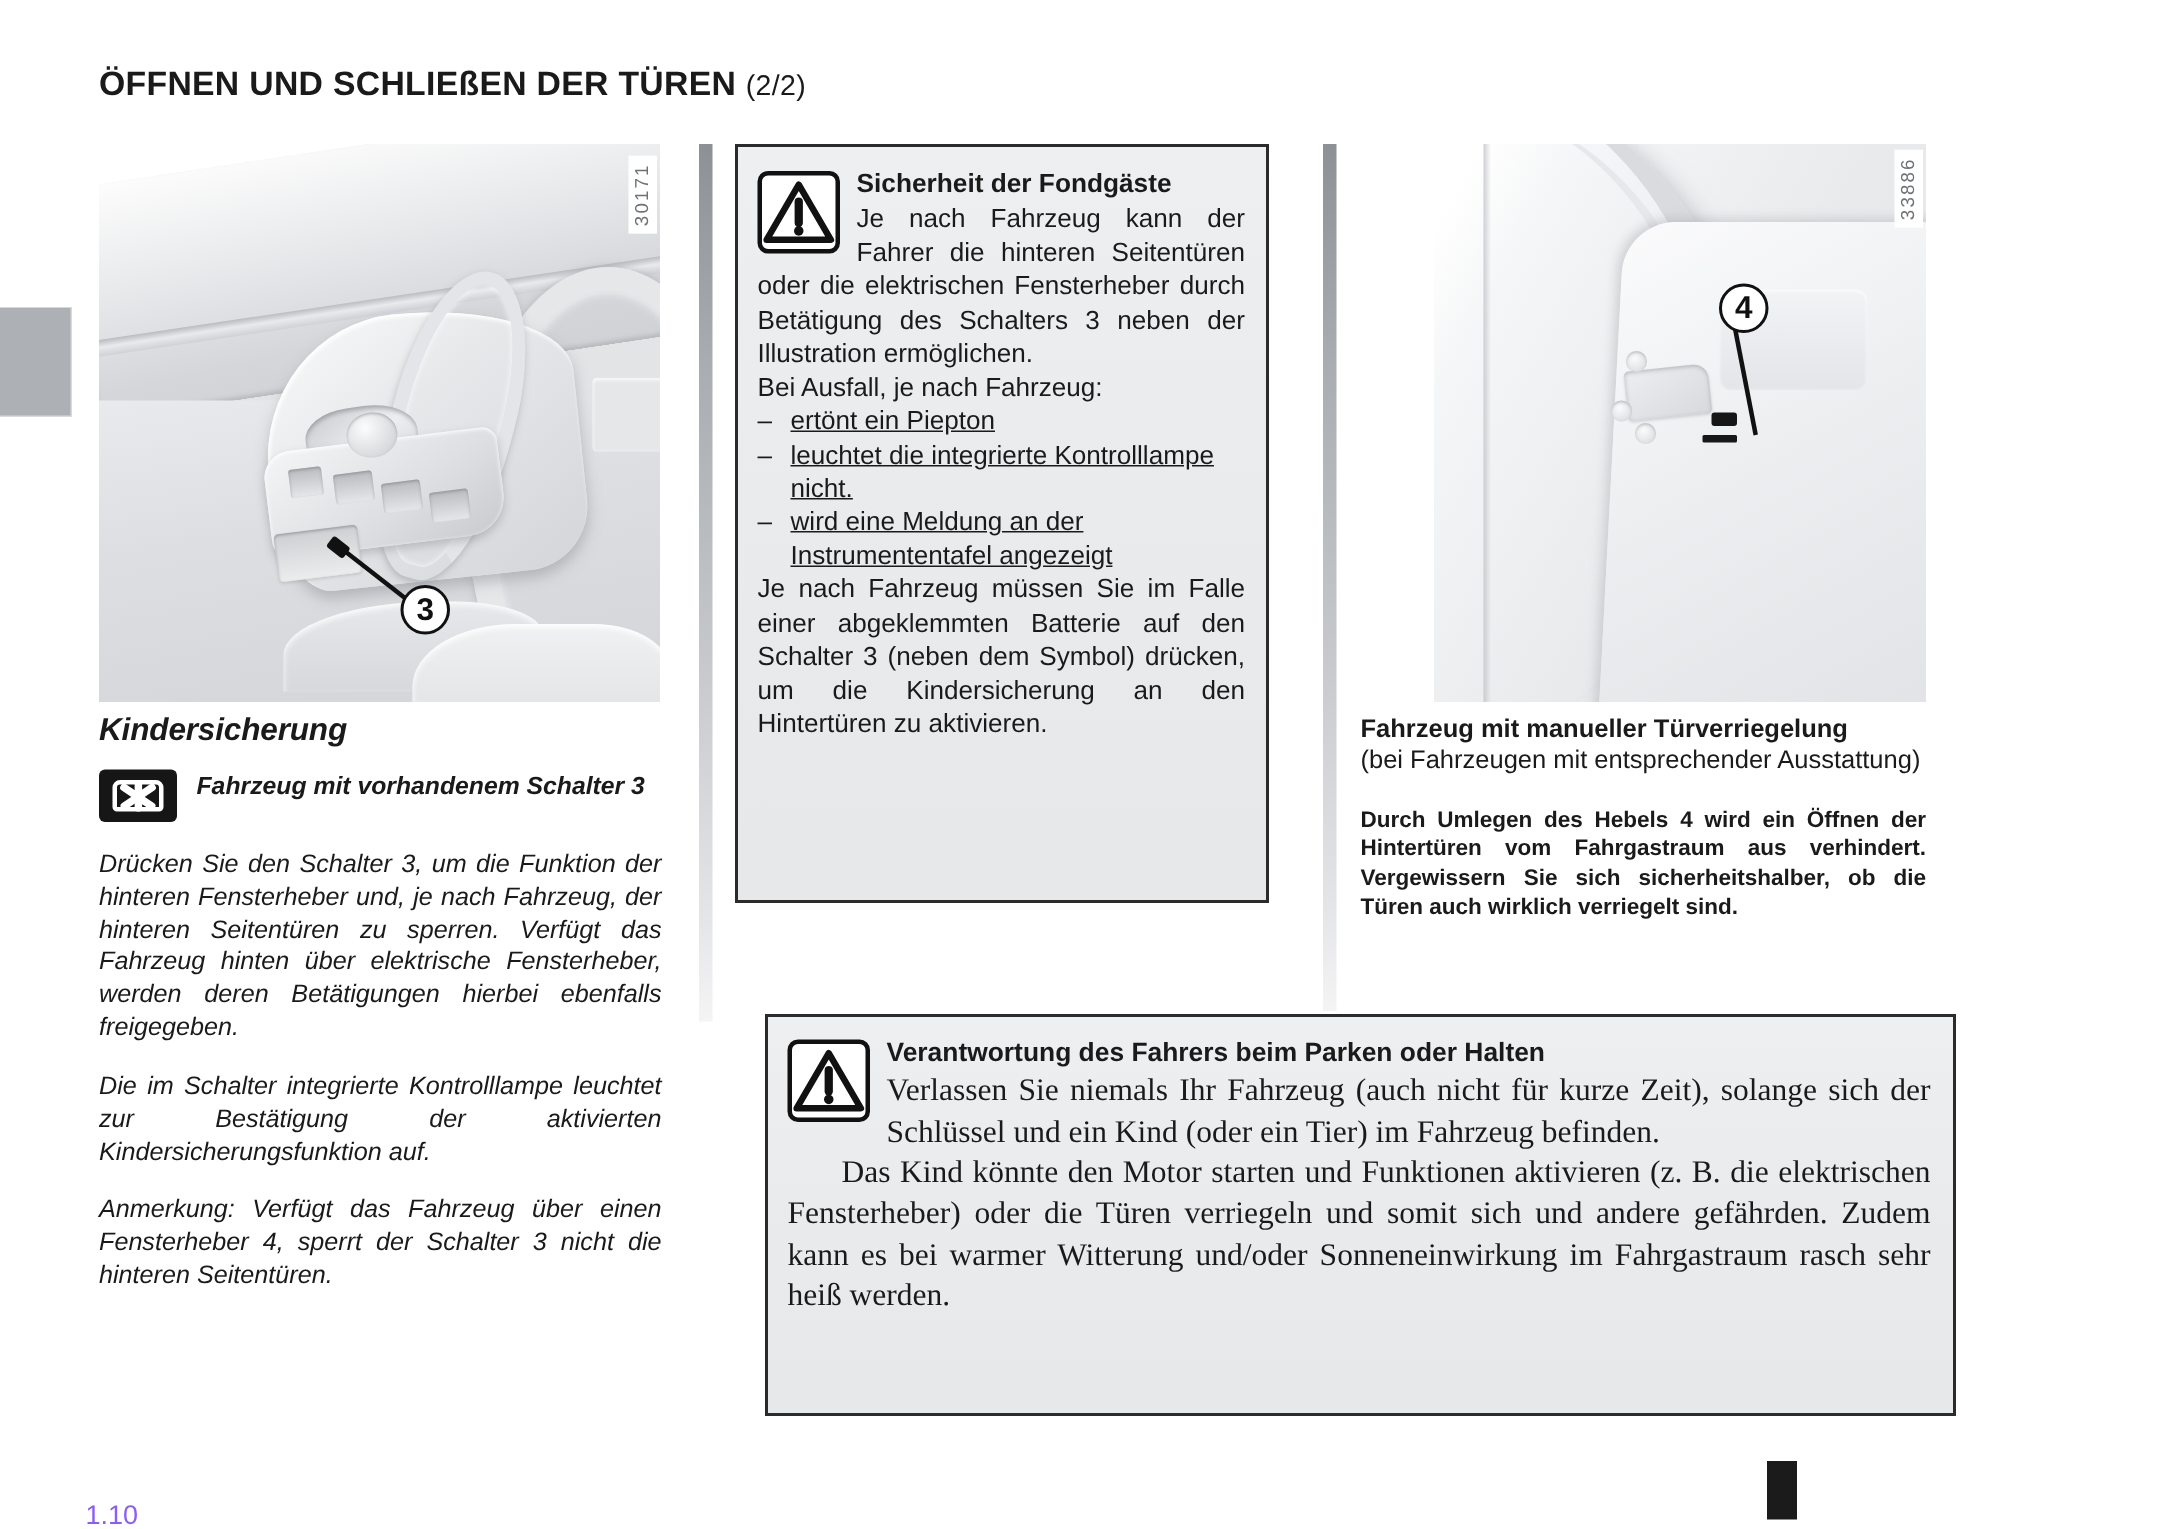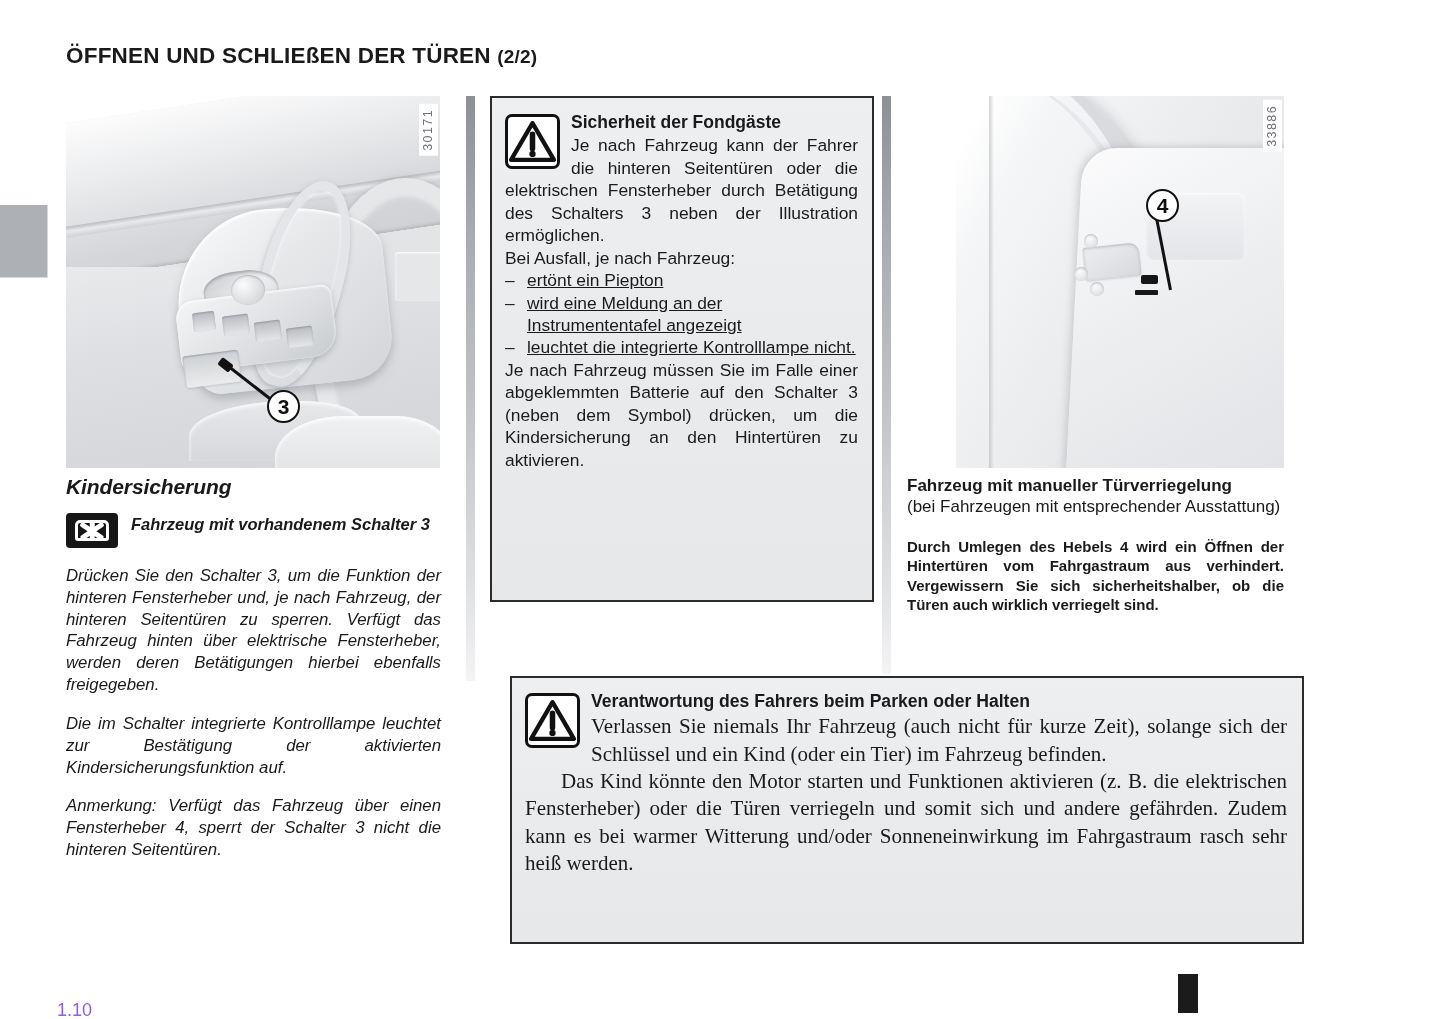--- a/index.html
+++ b/index.html
@@ -21,21 +21,21 @@
     position: absolute;
     left: 66px;
     top: 43px;
     font-size: 22.5px;
     font-weight: bold;
     letter-spacing: 0.2px;
     white-space: nowrap;
   }
   .page-title .frac {
     font-size: 19px;
-    font-weight: bold;
+    font-weight: normal;
   }
 
   
   .chapter-tab {
     position: absolute;
     left: 0;
     top: 205px;
     width: 47px;
     height: 72px;
     background: #adb0b4;
@@ -375,21 +375,21 @@
   }
   .body-p:last-child { margin-bottom: 0; }
 
   
   .warn-box {
     position: absolute;
     border: 2px solid #2b2b2b;
     background: linear-gradient(to bottom, #eeeff0 0%, #eaebec 45%, #e7e8ea 100%);
     box-sizing: border-box;
   }
-  .warn-box.mid    { left: 490px; top: 96px;  width: 384px; height: 506px; padding: 14px 14px 10px 13px; }
+  .warn-box.mid    { left: 490px; top: 96px;  width: 356px; height: 506px; padding: 14px 14px 10px 13px; }
   .warn-box.bottom { left: 510px; top: 676px; width: 794px; height: 268px; padding: 13px 15px 10px 13px; }
 
   .tri-icon {
     float: left;
     width: 55px;
     height: 55px;
     border: 3px solid #111111;
     border-radius: 7px;
     box-sizing: border-box;
     background: #ffffff;
@@ -557,22 +557,22 @@
       <path d="M24 6 L45 42 L3 42 Z" fill="none" stroke="#111" stroke-width="4.2" stroke-linejoin="round"></path>
       <path d="M24 17 L24 31" stroke="#111" stroke-width="5.4" stroke-linecap="round"></path>
       <circle cx="24" cy="36.2" r="3.1" fill="#111"></circle>
     </svg>
   </div>
   <div class="warn-title">Sicherheit der Fondgäste</div>
   <p class="warn-p">Je nach Fahrzeug kann der Fahrer die hinteren Seitentüren oder die elektrischen Fensterheber durch Betätigung des Schalters 3 neben der Illustration ermöglichen.</p>
   <p class="warn-p">Bei Ausfall, je nach Fahrzeug:</p>
   <ul class="bullet-list">
     <li>ertönt ein Piepton</li>
+    <li>leuchtet die integrierte Kontrolllampe nicht.</li>
     <li>wird eine Meldung an der Instrumententafel angezeigt</li>
-    <li>leuchtet die integrierte Kontrolllampe nicht.</li>
   </ul>
   <p class="warn-p">Je nach Fahrzeug müssen Sie im Falle einer abgeklemmten Batterie auf den Schalter 3 (neben dem Symbol) drücken, um die Kindersicherung an den Hintertüren zu aktivieren.</p>
 </div>
 
 <div class="col-left">
   <h2 class="h2">Kindersicherung</h2>
 
   <div class="sym-row">
     <div class="childlock-icon">
       <div class="win"></div>

